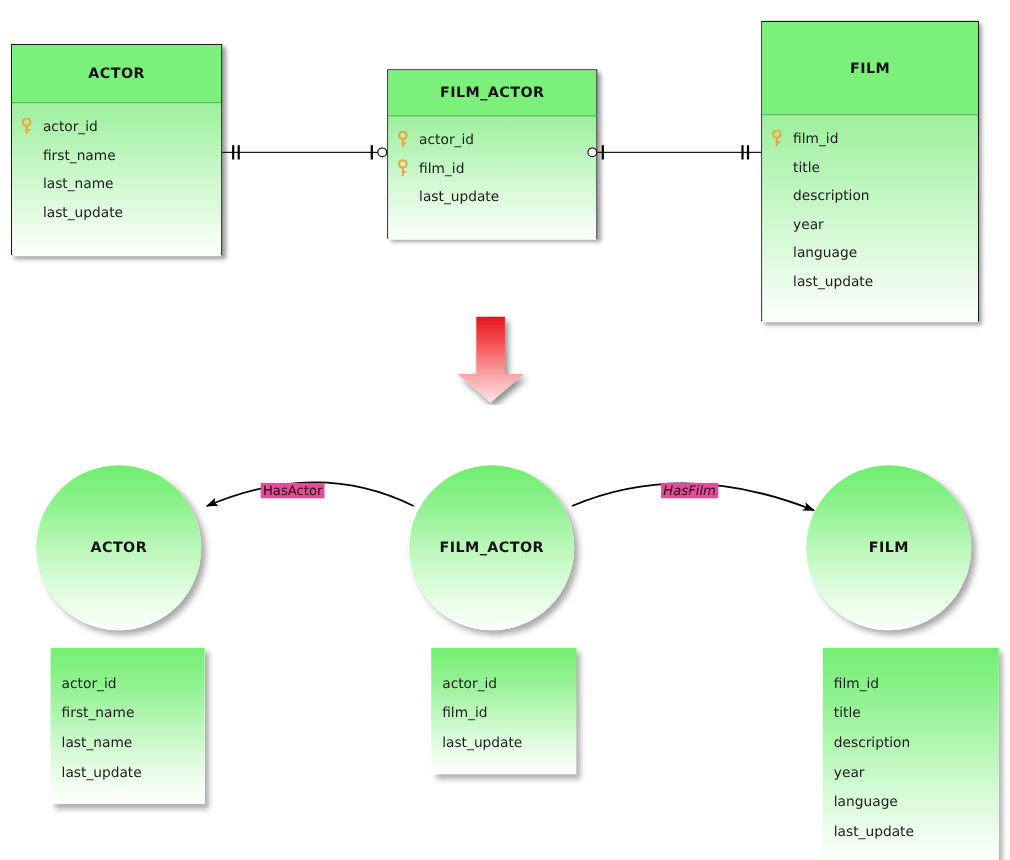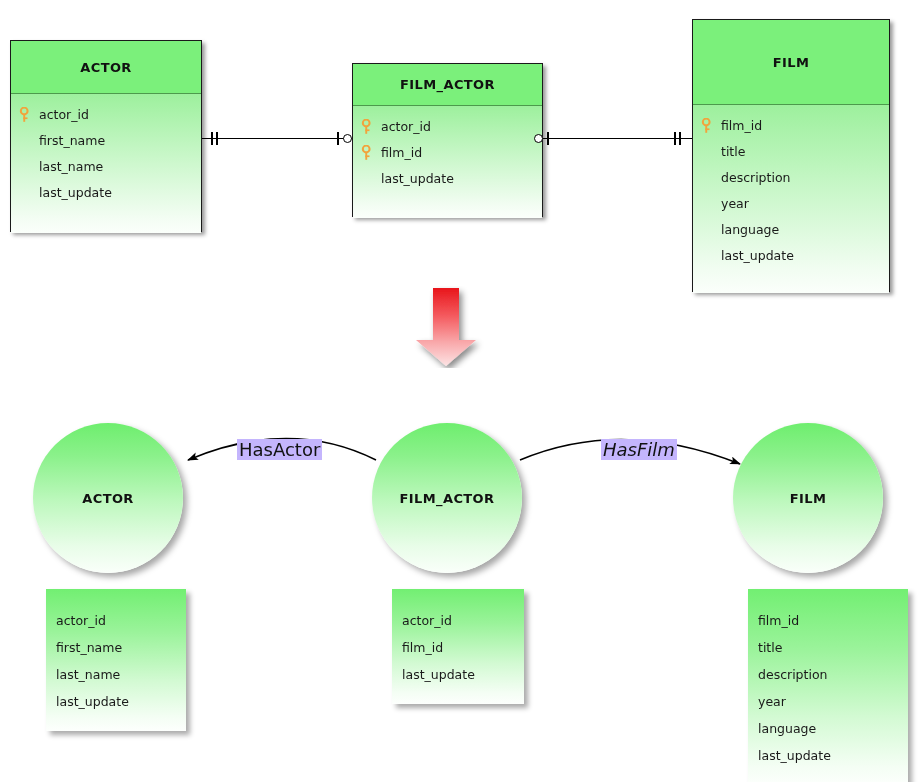--- a/index.html
+++ b/index.html
@@ -124,23 +124,23 @@
     height: 27px;
     line-height: 27px;
     font-size: 12.5px;
     color: #1a1a1a;
     white-space: nowrap;
   }
 
   
   .edge-label {
     position: absolute;
-    font-size: 18px;
+    font-size: 12px;
     color: #111111;
-    background: #c4b5fd;
+    background: #ec4899;
     padding: 0 2px;
     white-space: nowrap;
   }
   #edges-svg {
     position: absolute;
     left: 0; top: 0;
     width: 918px;
     height: 782px;
     pointer-events: none;
   }

